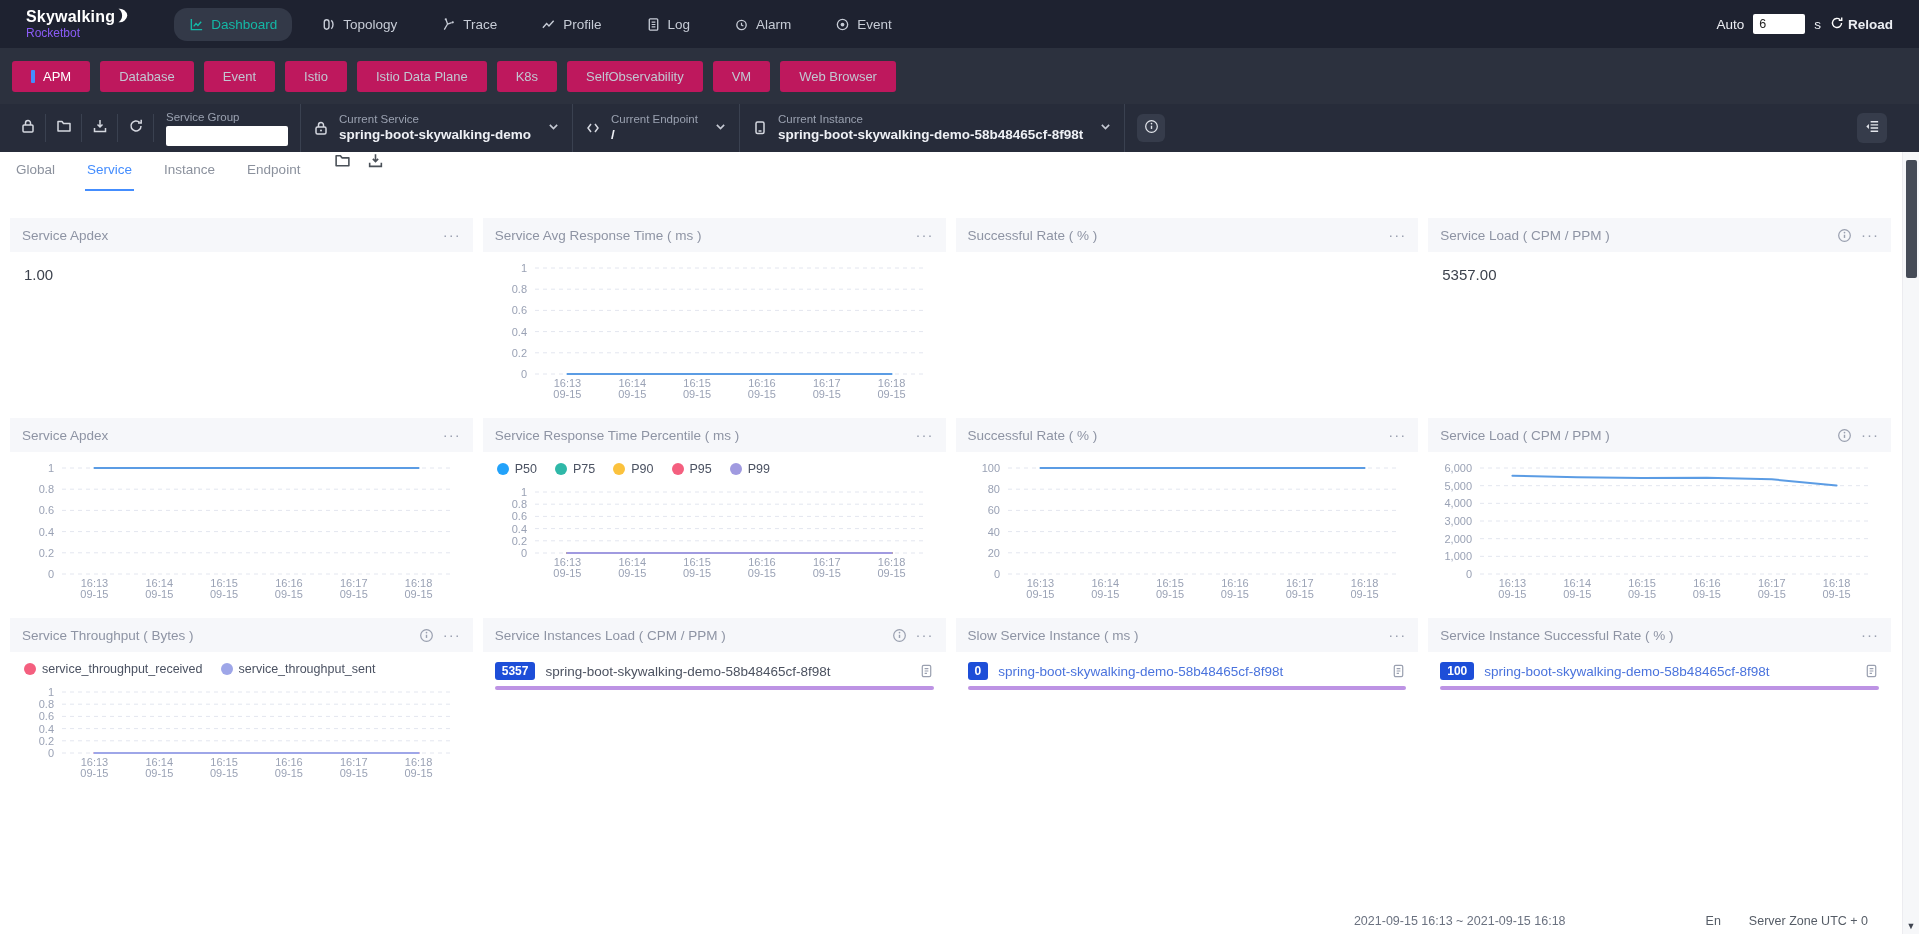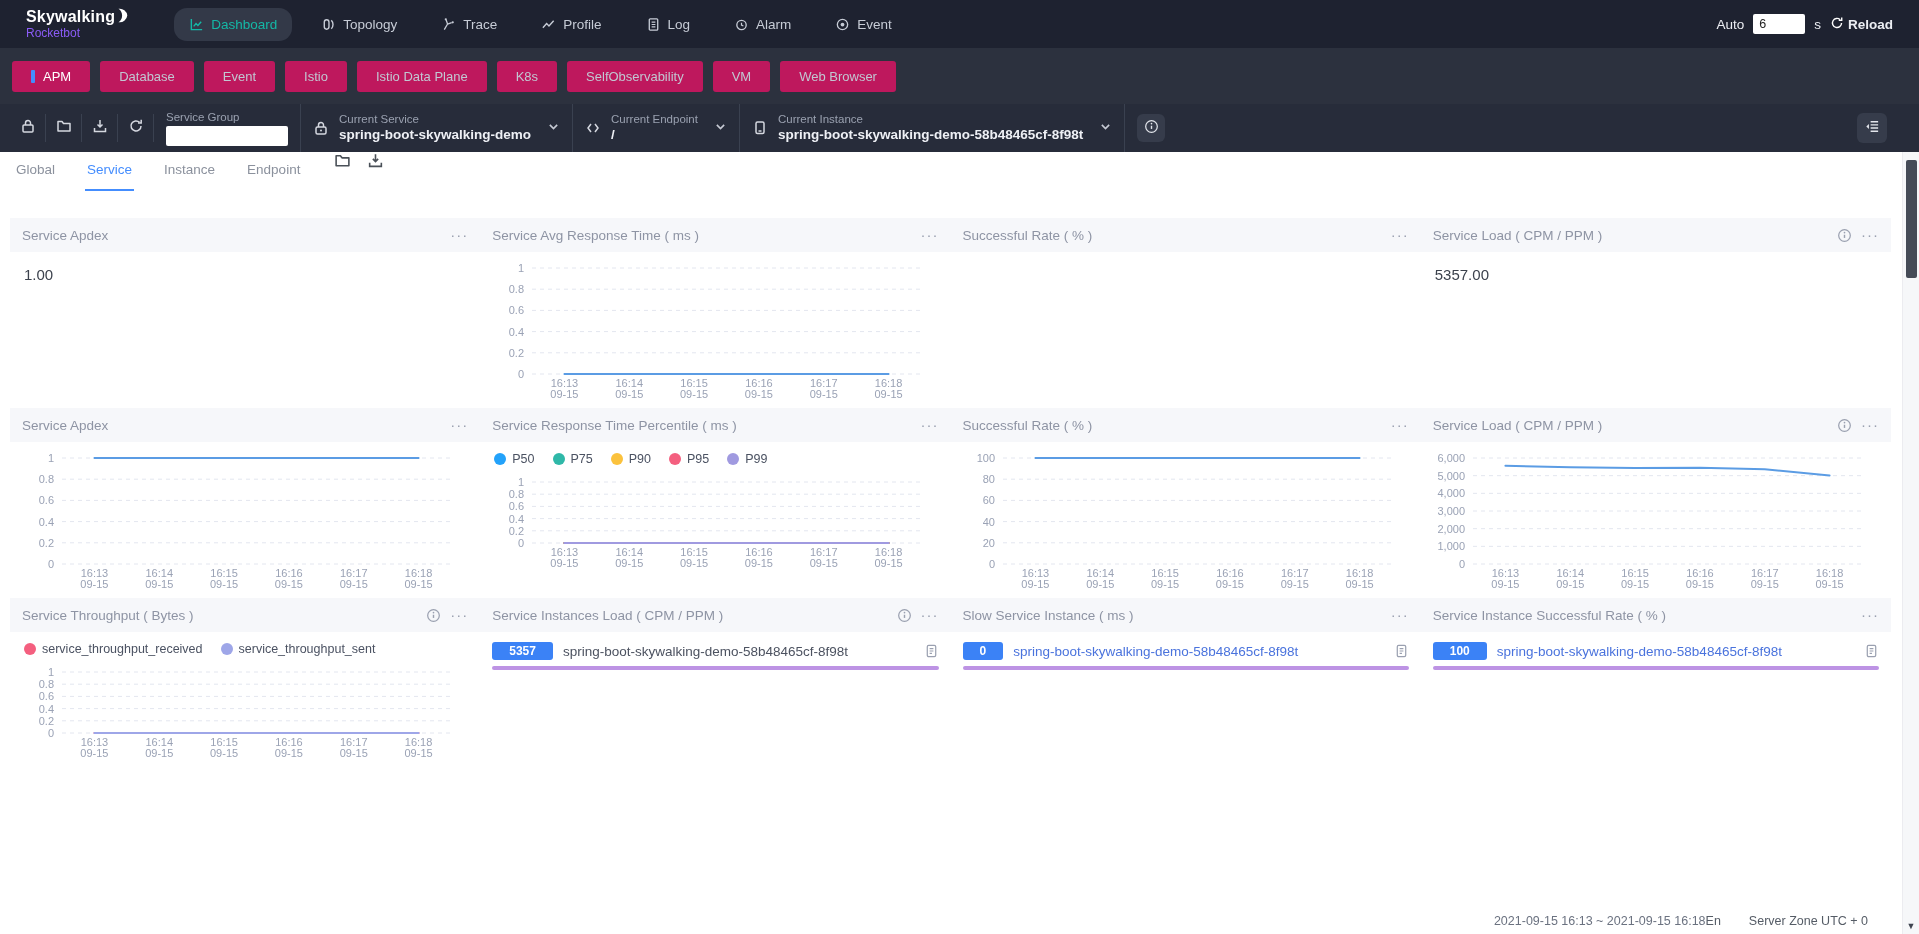--- a/index.html
+++ b/index.html
@@ -55,47 +55,47 @@
 
   
   .tabs-row { height:56px; background:#fff; display:flex; align-items:flex-start; padding:0 14px; gap:28px; }
   .tab { font-size:13.5px; color:#8b919d; padding:10px 2px 12px; cursor:pointer; border-bottom:2px solid transparent; }
   .tab.active { color:#448dfe; border-bottom-color:#448dfe; }
   .tab-tools { display:flex; gap:16px; margin-left:4px; color:#4a5058; }
   .tab-tools svg { width:17px; height:17px; cursor:pointer; }
 
   
   .grid { padding:10px 28px 0 10px; display:grid; grid-template-columns:repeat(4,1fr);
-    grid-template-rows:190px 190px auto; }
+    grid-template-rows:190px 190px auto; gap:10px; }
   .card { background:#fff; overflow:hidden; }
   .card-head { height:34px; background:#f6f7fa; display:flex; align-items:center; padding:0 12px; }
   .card-title { font-size:13.5px; color:#8e94a4; flex:1; white-space:nowrap; overflow:hidden; }
   .head-icons { display:flex; align-items:center; gap:9px; color:#9aa0b0; }
   .more-dots { font-size:15px; letter-spacing:1px; cursor:pointer; line-height:10px; }
   .head-info svg { width:15px; height:15px; cursor:pointer; display:block; }
   .big-value { padding:14px 14px; font-size:15px; color:#3c424d; }
   .chart { margin:8px 4px 0 4px; height:140px; }
   .chart.short { height:95px; }
   .legend { display:flex; gap:18px; padding:10px 14px 0; flex-wrap:wrap; }
   .legend-item { display:flex; align-items:center; gap:6px; cursor:pointer; }
   .legend-dot { width:12px; height:12px; border-radius:50%; }
   .legend-label { font-size:12.5px; color:#4b5262; }
   .list-item { padding:10px 12px 0; }
   .li-row { display:flex; align-items:center; gap:10px; }
-  .li-badge { background:#3b82f6; color:#fff; font-size:12px; font-weight:bold; padding:2px 17px; border-radius:3px; }
+  .li-badge { background:#1d4ed8; color:#fff; font-size:12px; font-weight:bold; padding:2px 7px; border-radius:3px; }
   .li-label { flex:1; font-size:13.5px; color:#4a73dd; white-space:nowrap; overflow:hidden; cursor:pointer; }
   .li-label.plain { color:#4c5260; cursor:default; }
   .li-copy { color:#9aa0b0; cursor:pointer; }
   .li-copy svg { width:15px; height:16px; display:block; }
   .li-bar { height:4px; background:#bd93e4; border-radius:2px; margin-top:6px; }
 
   
   .footer { position:absolute; left:0; right:17px; bottom:0; height:26px; background:#fff;
     display:flex; align-items:center; justify-content:flex-end; font-size:12.5px; color:#6b7280; }
-  .f-time { }
+  .f-time { margin-right:140px; }
   .f-lang { margin-right:28px; color:#555c66; }
   .f-zone { margin-right:34px; color:#555c66; }
 
   
   .scrollbar { position:absolute; right:0; top:152px; bottom:0; width:17px; background:#f6f7f9;
     border-left:1px solid #ececf0; }
   .sb-thumb { position:absolute; top:8px; left:3px; width:11px; height:118px; background:#454b57; border-radius:2px; cursor:pointer; }
   .sb-arrow { position:absolute; bottom:3px; left:0; width:100%; text-align:center; font-size:9px; color:#3f4450; cursor:pointer; }
 </style>
 </head>

